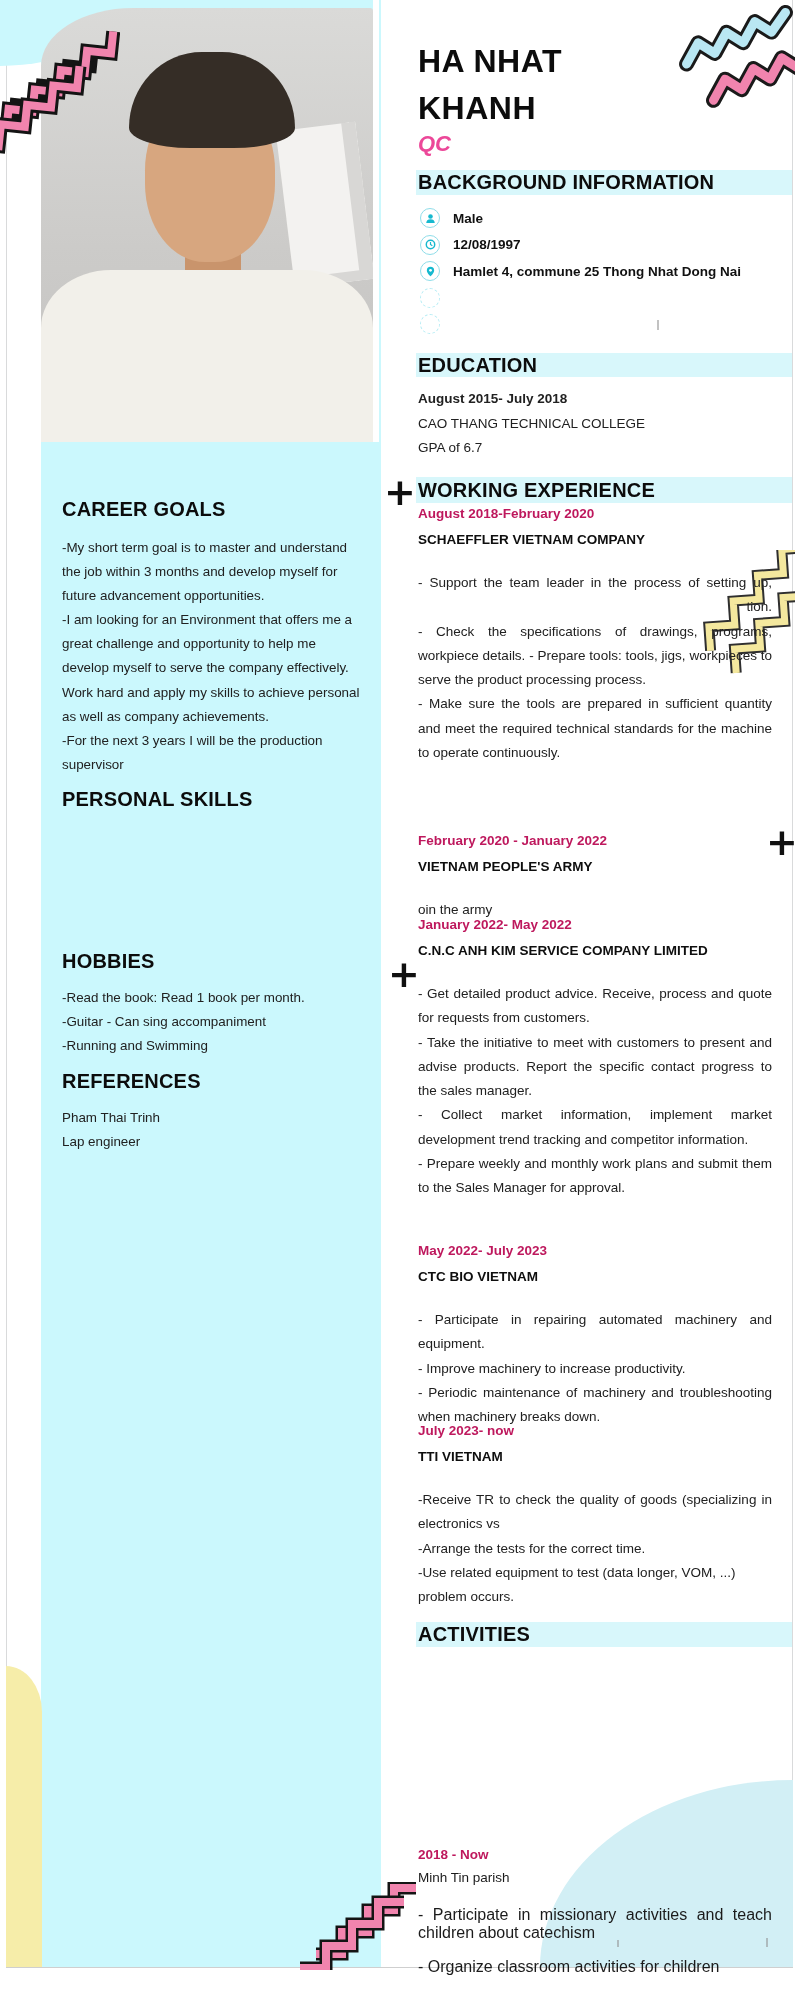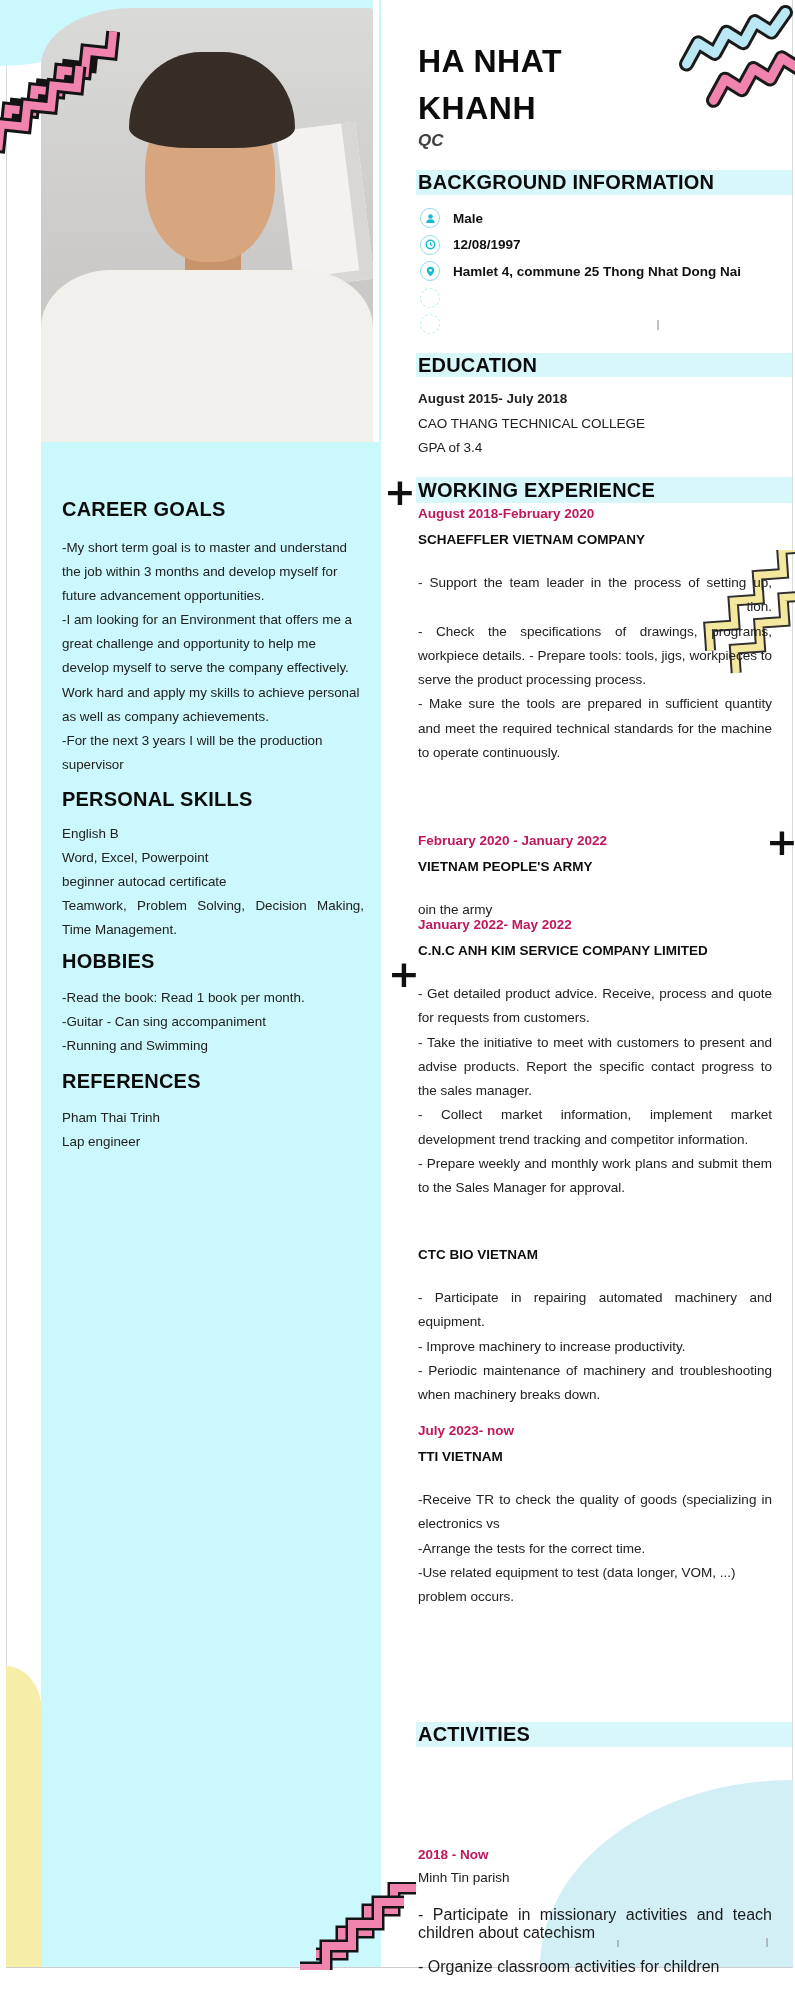--- a/index.html
+++ b/index.html
@@ -24,21 +24,21 @@
   .shelf{position:absolute;right:8px;top:118px;width:80px;height:158px;background:#f3f2f0;
          transform:rotate(-7deg);box-shadow:inset -14px -10px 0 #d8d7d5;}
   .face{position:absolute;left:104px;top:84px;width:130px;height:170px;background:#d7a67f;border-radius:46%;}
   .hair{position:absolute;left:88px;top:44px;width:166px;height:96px;background:#352d26;
         border-radius:50% 50% 42% 42% / 90% 90% 24% 24%;}
   .neck{position:absolute;left:144px;top:238px;width:56px;height:42px;background:#c9946c;}
   .shirt{position:absolute;left:0px;top:262px;width:332px;height:180px;background:#f2f0ea;
          border-radius:70px 70px 0 0 / 58px 58px 0 0;}
   
   .name{font-size:32px;font-weight:bold;line-height:47px;letter-spacing:.5px;color:#0c0c0c;}
-  .role{font-size:17px;font-weight:bold;font-style:italic;color:#404040;}
+  .role{font-size:22px;font-weight:bold;font-style:italic;color:#ec4899;}
   .band{position:absolute;left:416px;width:376px;background:#d8f7fb;}
   .bheading{display:block;padding-left:2px;font-size:20px;font-weight:bold;color:#0c0c0c;letter-spacing:.2px;}
   .lheading{font-size:20px;font-weight:bold;color:#0c0c0c;letter-spacing:.2px;}
   .period{color:#be185d;font-weight:bold;font-size:13.5px;line-height:22px;}
   .company{font-weight:bold;font-size:13.5px;line-height:22px;margin-top:4px;color:#0e0e0e;}
   .bullets{margin-top:20px;}
   .bullets p, .edu p, .ltext p{margin:0;font-size:13.5px;line-height:24.3px;color:#212121;}
   .ltext p{font-size:13.4px;line-height:24.1px;}
   .justify{text-align:justify;}
   .stretch{text-align:justify;text-align-last:justify;}
@@ -186,21 +186,21 @@
       <span class="bgtext"></span>
     </div>
   </div>
 
   <div class="band" style="top:353px;height:24px;">
     <span class="bheading" style="line-height:24px;">EDUCATION</span>
   </div>
   <div class="abs edu" style="left:418px;top:387px;width:354px;">
     <p class="period" style="line-height:24.5px;">August 2015- July 2018</p>
     <p style="line-height:24.5px;">CAO THANG TECHNICAL COLLEGE</p>
-    <p style="line-height:24.5px;">GPA of 3.4</p>
+    <p style="line-height:24.5px;">GPA of 6.7</p>
   </div>
 
   <div class="band" style="top:477px;height:26px;">
     <span class="bheading" style="line-height:26px;">WORKING EXPERIENCE</span>
   </div>
 
   <div class="job" style="top:503px;">
     <div class="period">August 2018-February 2020</div>
     <div class="company">SCHAEFFLER VIETNAM COMPANY</div>
     <div class="bullets">
@@ -224,66 +224,61 @@
     <div class="company">C.N.C ANH KIM SERVICE COMPANY LIMITED</div>
     <div class="bullets">
       <p class="justify">- Get detailed product advice. Receive, process and quote for requests from customers.</p>
       <p class="justify">- Take the initiative to meet with customers to present and advise products. Report the specific contact progress to the sales manager.</p>
       <p class="justify">- Collect market information, implement market development trend tracking and competitor information.</p>
       <p class="justify">- Prepare weekly and monthly work plans and submit them to the Sales Manager for approval.</p>
     </div>
   </div>
 
   <div class="job" style="top:1240px;">
+    <div class="period">May 2022- July 2023</div>
     <div class="company">CTC BIO VIETNAM</div>
     <div class="bullets">
       <p class="justify">- Participate in repairing automated machinery and equipment.</p>
       <p>- Improve machinery to increase productivity.</p>
       <p class="justify">- Periodic maintenance of machinery and troubleshooting when machinery breaks down.</p>
     </div>
   </div>
 
   <div class="job" style="top:1420px;">
     <div class="period">July 2023- now</div>
     <div class="company">TTI VIETNAM</div>
     <div class="bullets">
       <p class="justify">-Receive TR to check the quality of goods (specializing in electronics vs</p>
       <p>-Arrange the tests for the correct time.</p>
       <p>-Use related equipment to test (data longer, VOM, ...)</p>
       <p>problem occurs.</p>
     </div>
   </div>
 
-  <div class="band" style="top:1722px;height:25px;">
+  <div class="band" style="top:1622px;height:25px;">
     <span class="bheading" style="line-height:25px;">ACTIVITIES</span>
   </div>
   <div class="job" style="top:1844px;">
     <div class="period">2018 - Now</div>
     <div style="font-size:13.5px;line-height:24.3px;">Minh Tin parish</div>
     <div>
       <p class="justify">- Participate in missionary activities and teach children about catechism</p>
       <p>- Organize classroom activities for children</p>
       <p class="justify">- Create a healthy and useful playground for the children.</p>
     </div>
   </div>
 
   <div class="abs lheading" style="left:62px;top:498px;">CAREER GOALS</div>
   <div class="ltext" style="left:62px;top:536px;width:302px;">
     <p>-My short term goal is to master and understand the job within 3 months and develop myself for future advancement opportunities.</p>
     <p>-I am looking for an Environment that offers me a great challenge and opportunity to help me develop myself to serve the company effectively. Work hard and apply my skills to achieve personal as well as company achievements.</p>
     <p>-For the next 3 years I will be the production supervisor</p>
   </div>
 
   <div class="abs lheading" style="left:62px;top:788px;">PERSONAL SKILLS</div>
-  <div class="ltext" style="left:62px;top:822px;width:302px;">
-    <p>English B</p>
-    <p>Word, Excel, Powerpoint</p>
-    <p>beginner autocad certificate</p>
-    <p class="justify">Teamwork, Problem Solving, Decision Making, Time Management.</p>
-  </div>
 
   <div class="abs lheading" style="left:62px;top:950px;">HOBBIES</div>
   <div class="ltext" style="left:62px;top:986px;width:302px;">
     <p>-Read the book: Read 1 book per month.</p>
     <p>-Guitar - Can sing accompaniment</p>
     <p>-Running and Swimming</p>
   </div>
 
   <div class="abs lheading" style="left:62px;top:1070px;">REFERENCES</div>
   <div class="ltext" style="left:62px;top:1106px;width:302px;">

